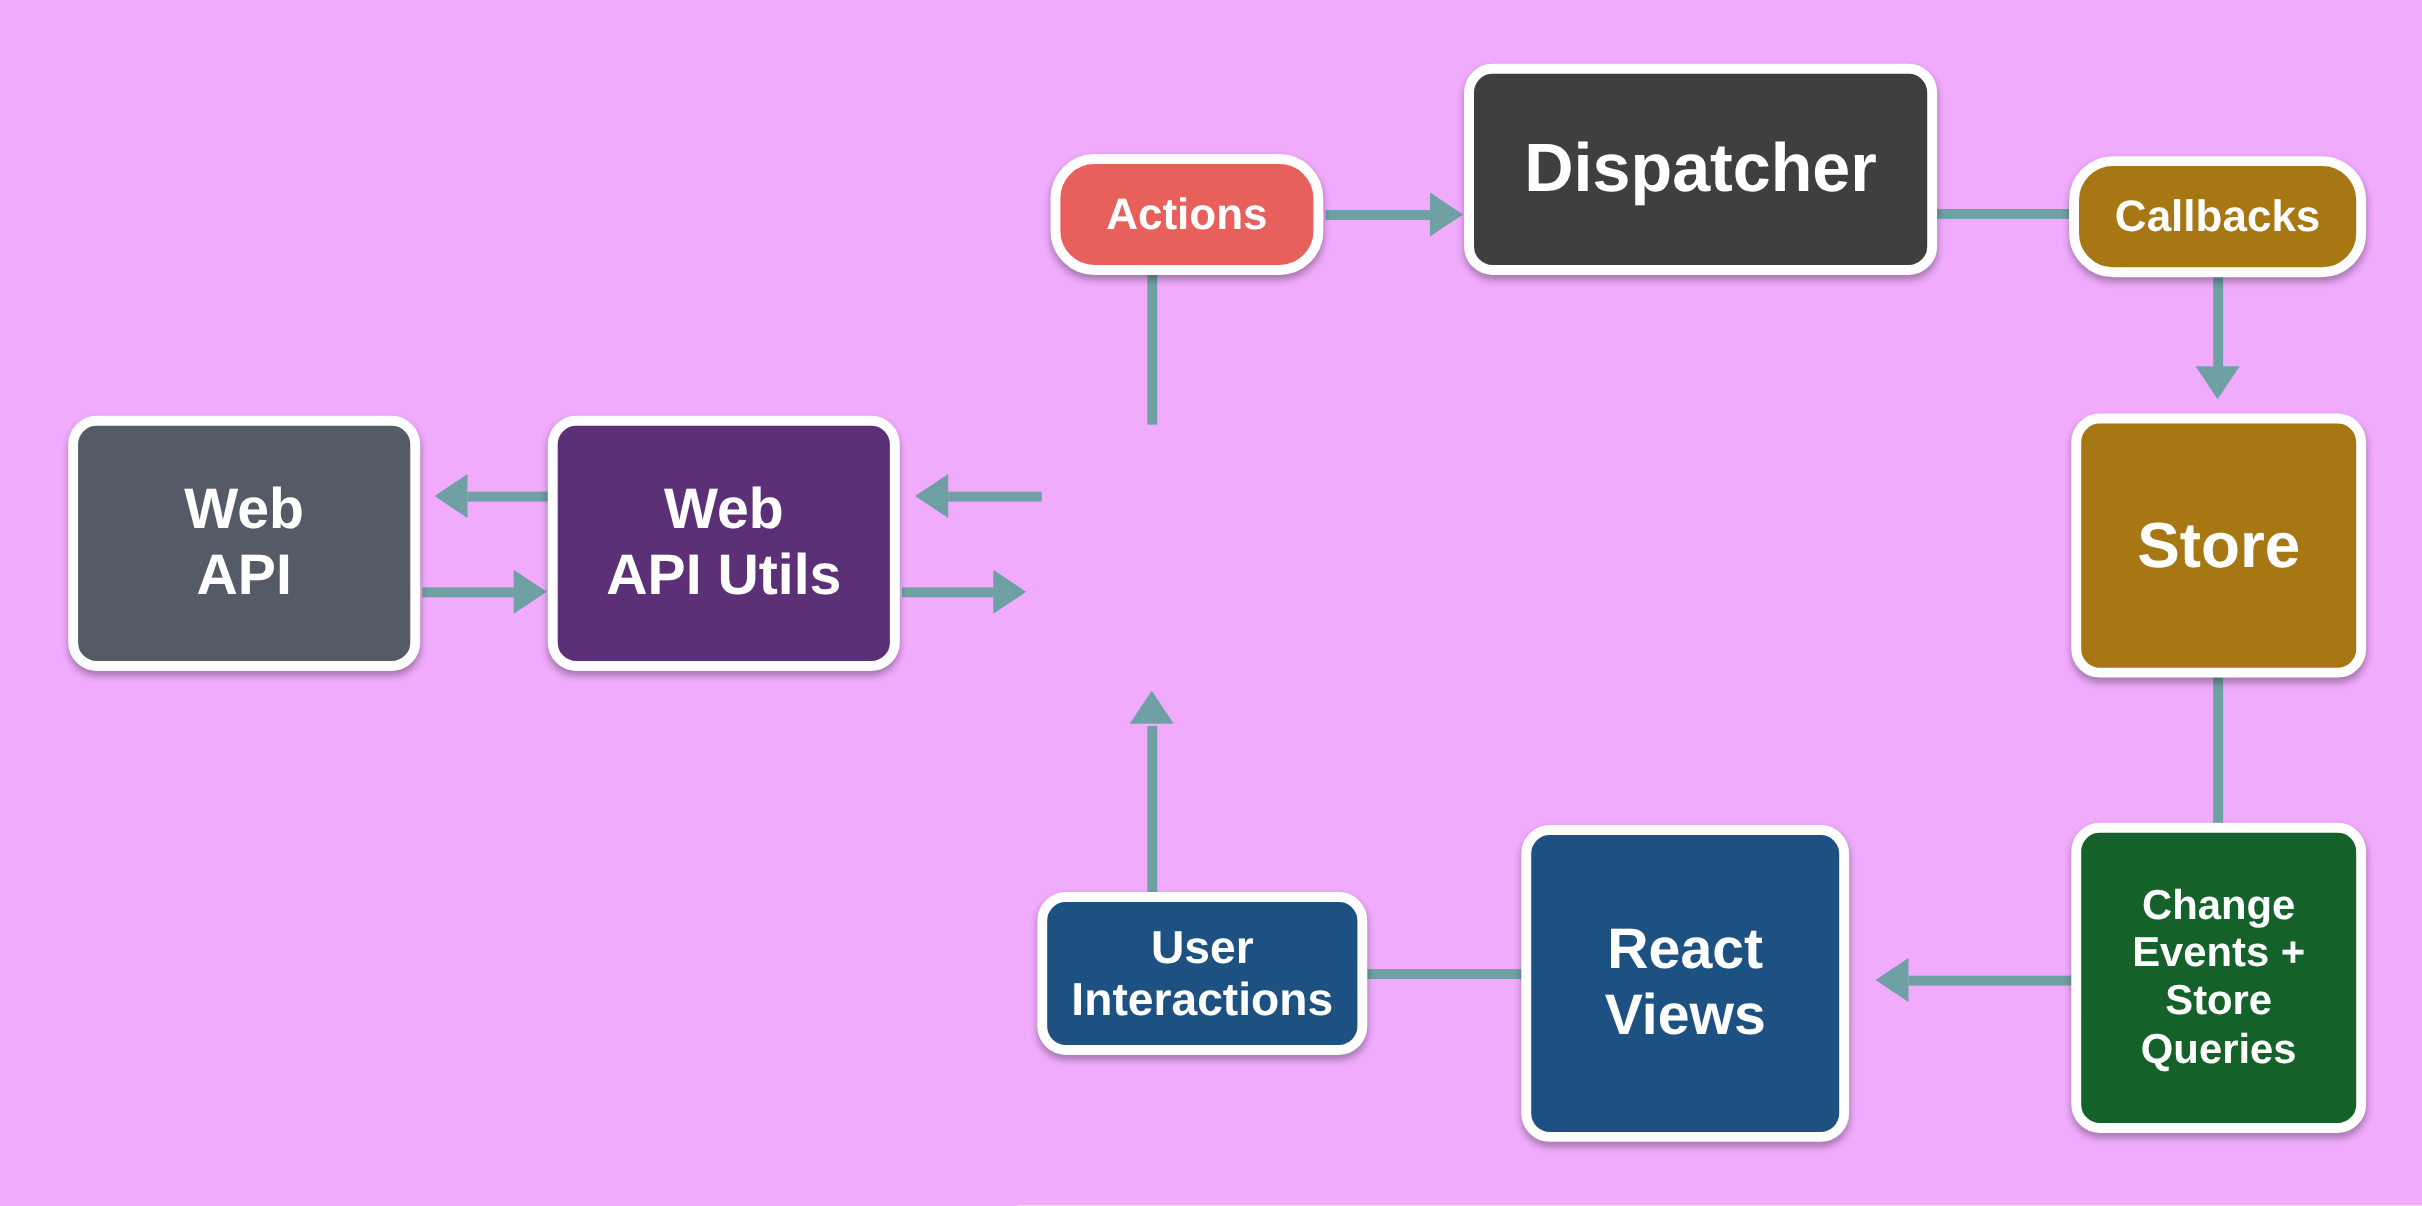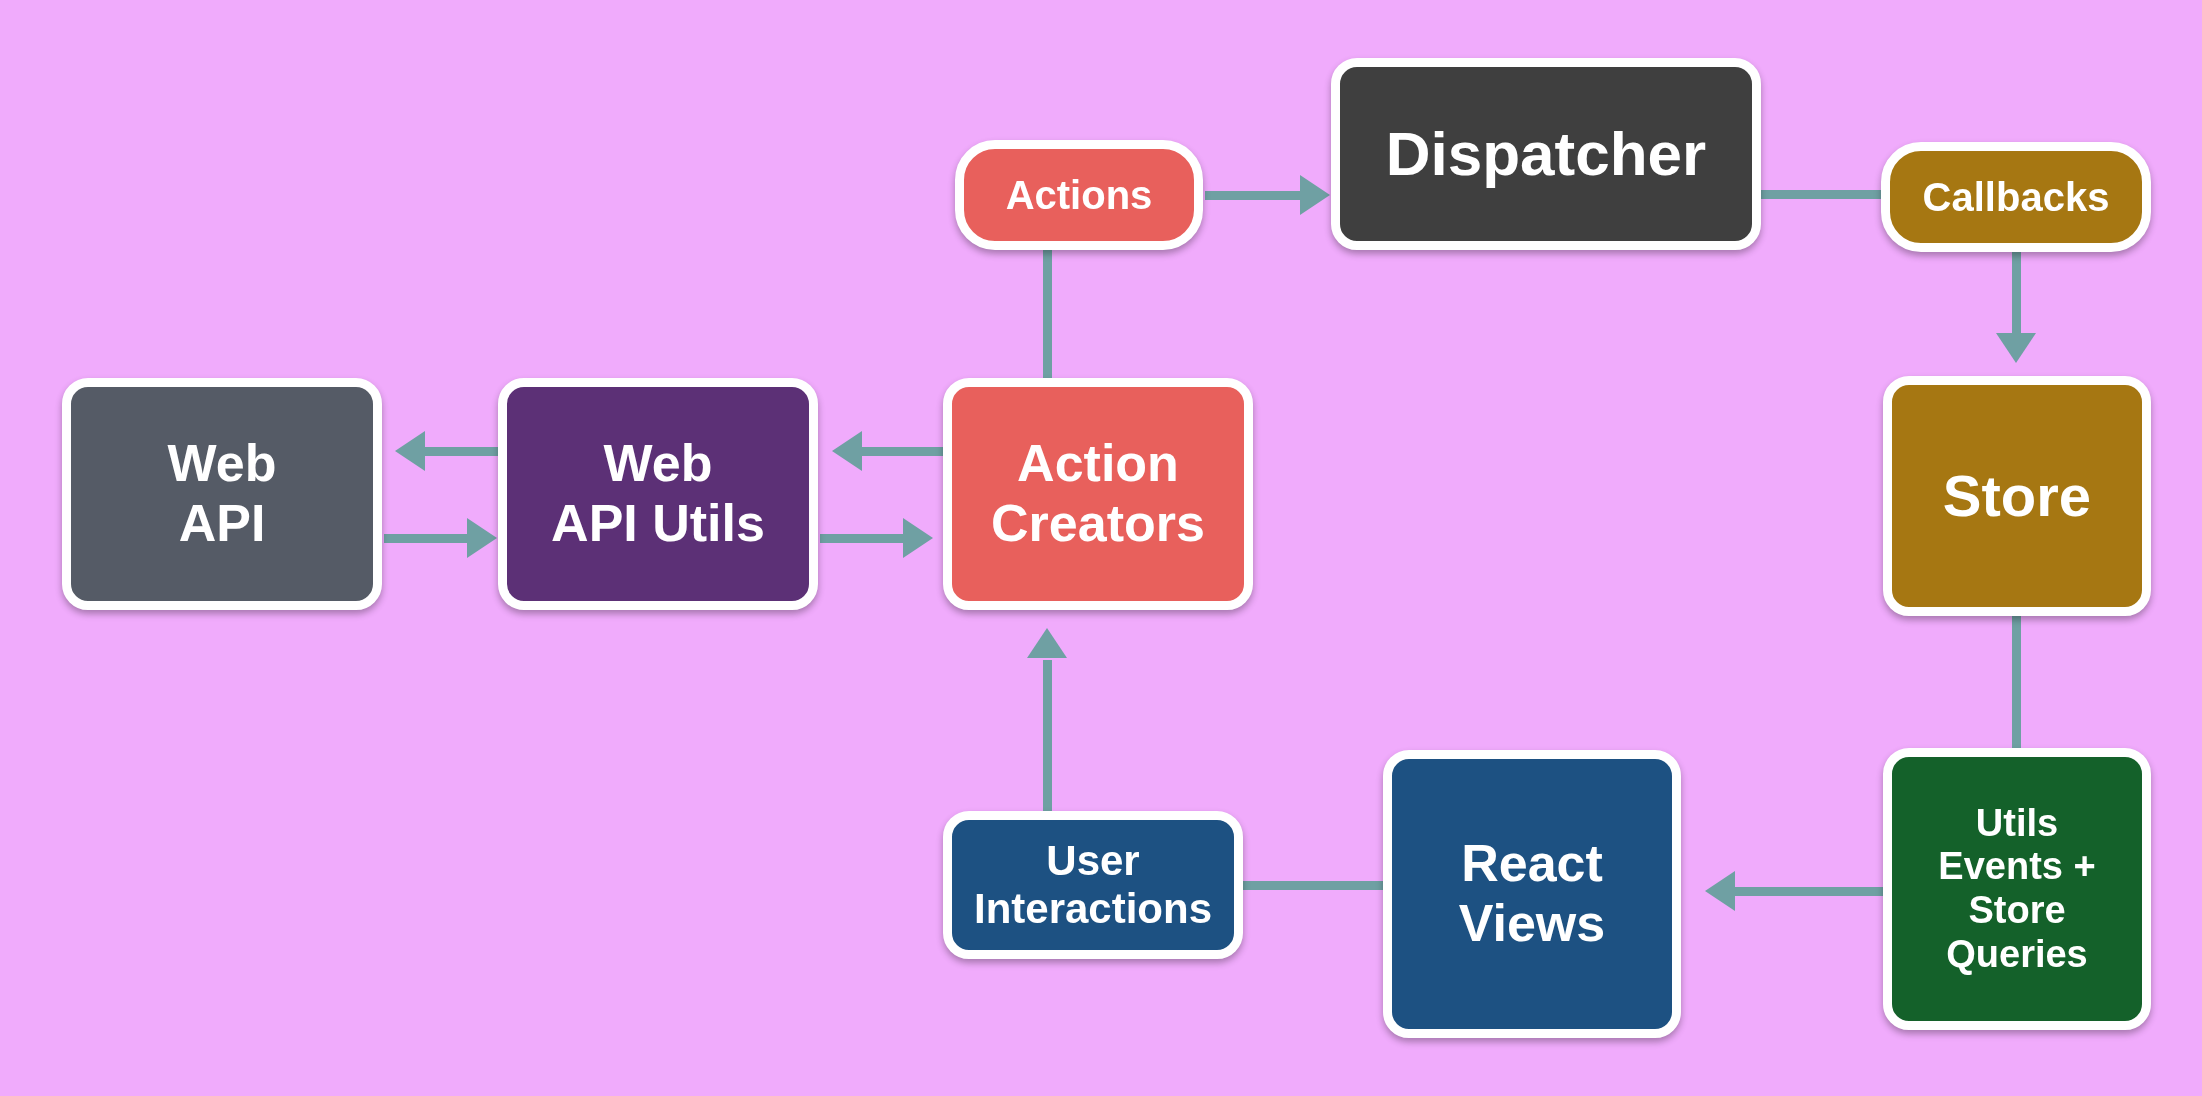--- a/index.html
+++ b/index.html
@@ -110,33 +110,31 @@
   <div class="head right" style="left:467px; top:518px;"></div>
 
   <div class="node pill" style="left:955px; top:140px; width:248px; height:110px; background:#e8605c; font-size:40px;">Actions</div>
 
   <div class="node pill" style="left:1881px; top:142px; width:270px; height:110px; background:#a67712; font-size:40px;">Callbacks</div>
 
   <div class="node" style="left:1331px; top:58px; width:430px; height:192px; background:#3f3f3f; font-size:62px;">Dispatcher</div>
 
   <div class="node" style="left:1883px; top:376px; width:268px; height:240px; background:#a67712; font-size:58px;">Store</div>
 
-  <div class="node" style="left:1883px; top:748px; width:268px; height:282px; background:#14612a; font-size:38px;">Utils
+  <div class="node" style="left:1883px; top:748px; width:268px; height:282px; background:#14612a; font-size:38px;">Change
 Events +
 Store
 Queries</div>
 
   <div class="node" style="left:1383px; top:750px; width:298px; height:288px; background:#1d5182; font-size:52px;">React
 Views</div>
 
   <div class="node" style="left:943px; top:811px; width:300px; height:148px; background:#1d5182; font-size:42px;">User
 Interactions</div>
 
-  <div class="node" style="left:943px; top:378px; width:310px; height:232px; background:#e8605c; font-size:52px;">Action
-Creators</div>
 
   <div class="node" style="left:498px; top:378px; width:320px; height:232px; background:#5c3076; font-size:52px;">Web
 API Utils</div>
 
   <div class="node" style="left:62px; top:378px; width:320px; height:232px; background:#555b66; font-size:52px;">Web
 API</div>
 
 </div>
 
 </body></html>

